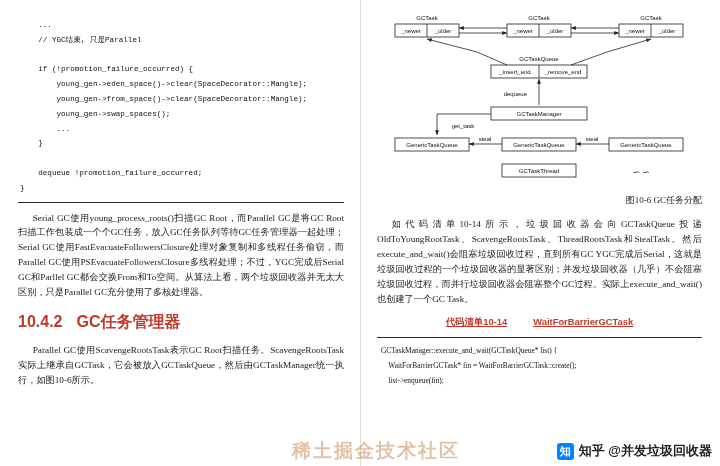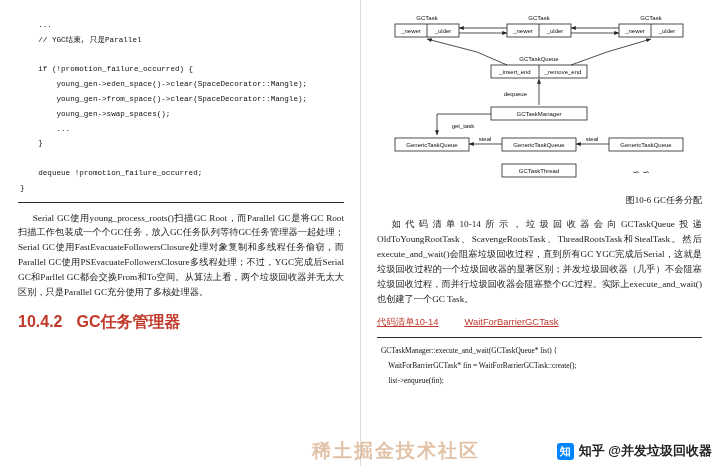--- a/index.html
+++ b/index.html
@@ -82,24 +82,24 @@
   .fig-svg {
     display: block;
   }
   .fig-caption {
     text-align: right;
     font-size: 9px;
     margin: 2px 0 10px 0;
   }
 
   .listing-title {
-    text-align: left;
+    text-align: center;
     color: #c0392b;
     font-size: 9.4px;
-    font-weight: normal;
+    font-weight: bold;
     margin: 10px 0 8px 0;
     font-family: "Liberation Sans", sans-serif;
   }
   .listing-title .lt-num {
     margin-right: 26px;
     text-decoration: underline;
   }
   .listing-title .lt-name {
     text-decoration: underline;
   }
@@ -134,21 +134,21 @@
     border-radius: 3px;
     color: #fff;
     font-size: 11px;
     line-height: 17px;
     text-align: center;
     margin-right: 5px;
     font-weight: bold;
   }
   .ghost {
     position: absolute;
-    left: 312px;
+    left: 292px;
     bottom: 2px;
     font-family: "Liberation Sans", sans-serif;
     font-size: 19px;
     font-weight: bold;
     color: rgba(190, 120, 60, 0.45);
     letter-spacing: 2px;
     white-space: nowrap;
     z-index: 1;
   }
 </style>
@@ -171,20 +171,21 @@
 <span class="code-line"></span>
 <span class="code-line">    dequeue !promotion_failure_occurred;</span>
 <span class="code-line">}</span></div>
 
     <p class="body-text">Serial GC使用young_process_roots()扫描GC Root，而Parallel GC是将GC Root扫描工作包装成一个个GC任务，放入GC任务队列等待GC任务管理器一起处理；Serial GC使用FastEvacuateFollowersClosure处理对象复制和多线程任务偷窃，而Parallel GC使用PSEvacuateFollowersClosure多线程处理；不过，YGC完成后Serial GC和Parllel GC都会交换From和To空间。从算法上看，两个垃圾回收器并无太大区别，只是Parallel GC充分使用了多核处理器。</p>
 
     <div class="section-head">
       <span class="num">10.4.2</span><span>GC任务管理器</span>
     </div>
 
+    <p class="body-text">Parallel GC使用ScavengeRootsTask表示GC Root扫描任务。ScavengeRootsTask实际上继承自GCTask，它会被放入GCTaskQueue，然后由GCTaskManager统一执行，如图10-6所示。</p>
 
   </div>
 
   <div class="col col-right">
 
     <div class="figure">
       <svg class="fig-svg" width="324" height="180" viewBox="0 0 324 180">
         <defs>
           <marker id="arr" markerWidth="7" markerHeight="7" refX="6" refY="2.5" orient="auto">
             <path d="M0,0 L6,2.5 L0,5 z" fill="#222"></path>

